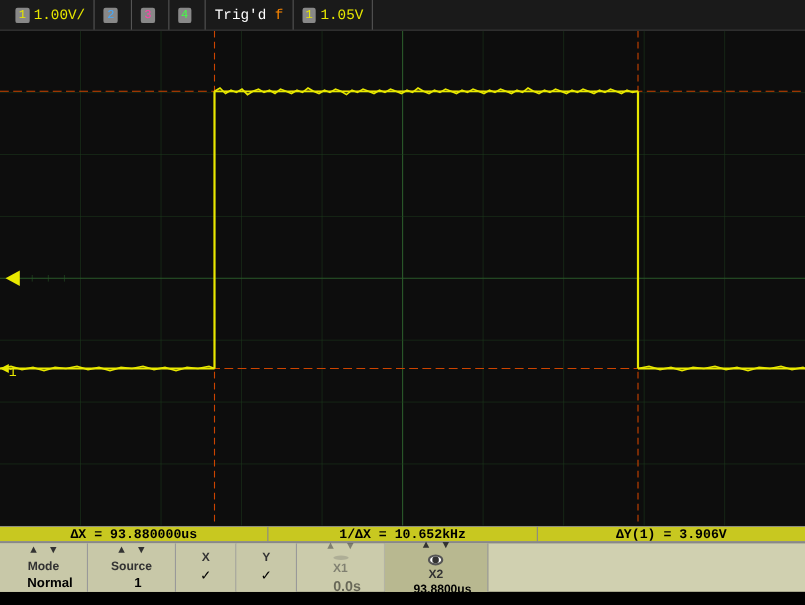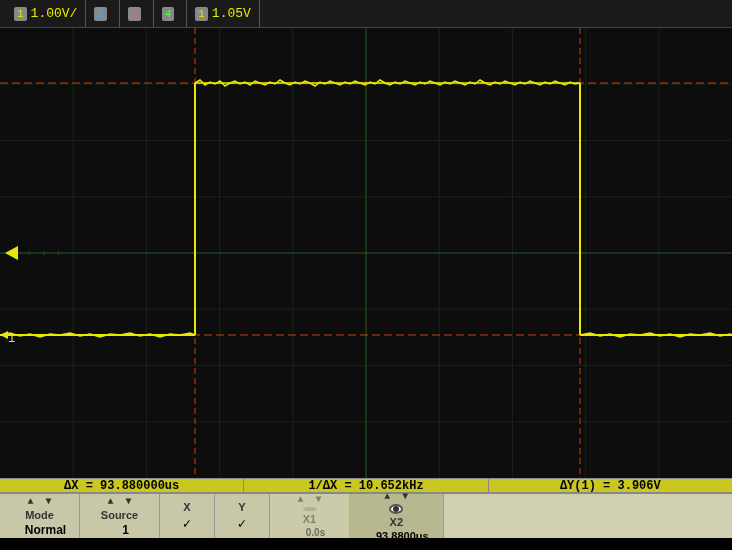--- a/index.html
+++ b/index.html
@@ -165,20 +165,25 @@
   </div>
   <div class="top-item ch2">
     <span class="ch-num ch2-num">2</span>
   </div>
   <div class="top-item ch3">
     <span class="ch-num ch3-num">3</span>
   </div>
   <div class="top-item ch4">
     <span class="ch-num ch4-num">4</span>
   </div>
+  <div class="top-item trig">
+    <span>Trig'd</span>
+    &nbsp;
+    <span style="color:#ff8800;">f</span>
+  </div>
   <div class="top-item trigval">
     <span class="ch-num ch1-num">1</span>
     <span>1.05V</span>
   </div>
 </div>
 
 <div id="screen">
   <svg id="grid" viewBox="0 0 732 450" preserveAspectRatio="none">
 
     <rect width="732" height="450" fill="#0d0d0d"></rect>
@@ -296,21 +301,21 @@
 
   <div class="radio-btn inactive-radio">
     <div class="ctrl-arrows">
       <span class="arrow-up">▲</span>
       <span class="arrow-up">▼</span>
     </div>
     <div class="radio-circle inactive-radio">
       
     </div>
     <div class="ctrl-label">X1</div>
-    <div class="ctrl-value" style="font-size:10px;text-align:right;">0.0s</div>
+    <div class="ctrl-value" style="font-size:13px;text-align:right;">0.0s</div>
   </div>
 
   <div class="radio-btn active">
     <div class="ctrl-arrows">
       <span class="arrow-up">▲</span>
       <span class="arrow-up">▼</span>
     </div>
     <div class="radio-circle">
       <div class="radio-inner"></div>
     </div>

